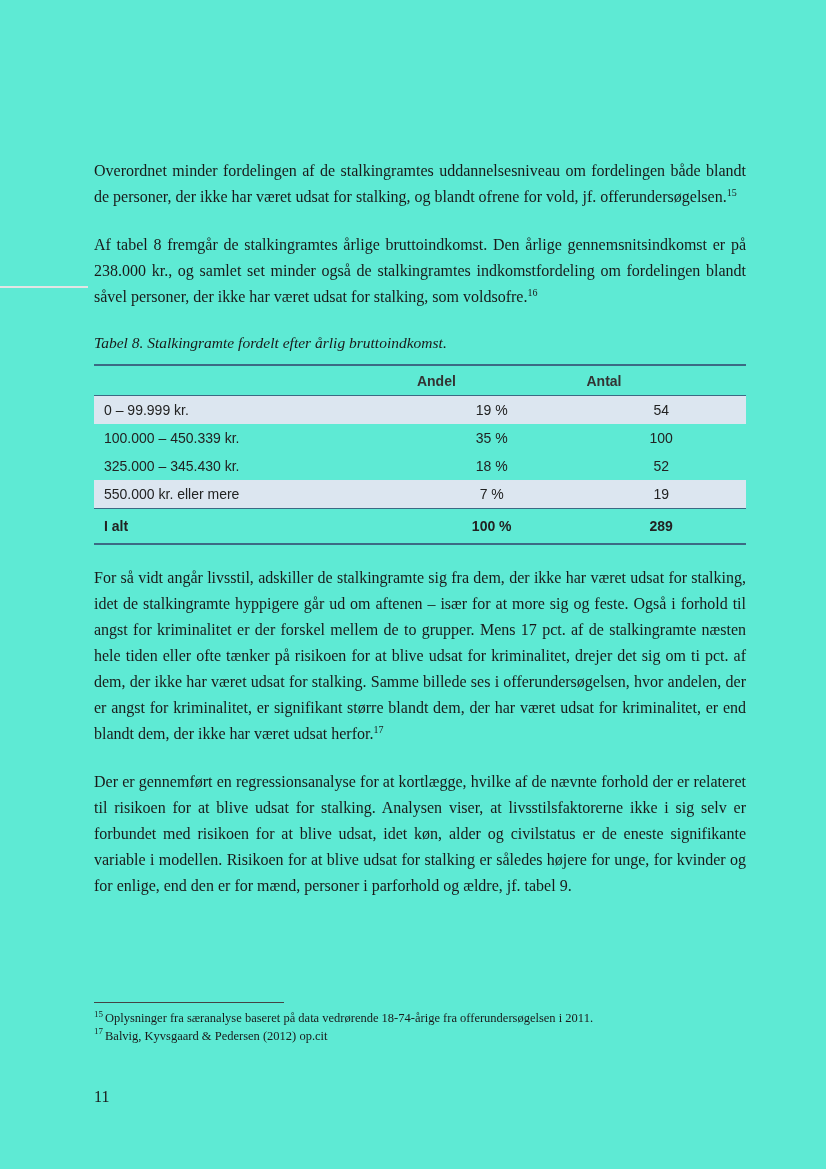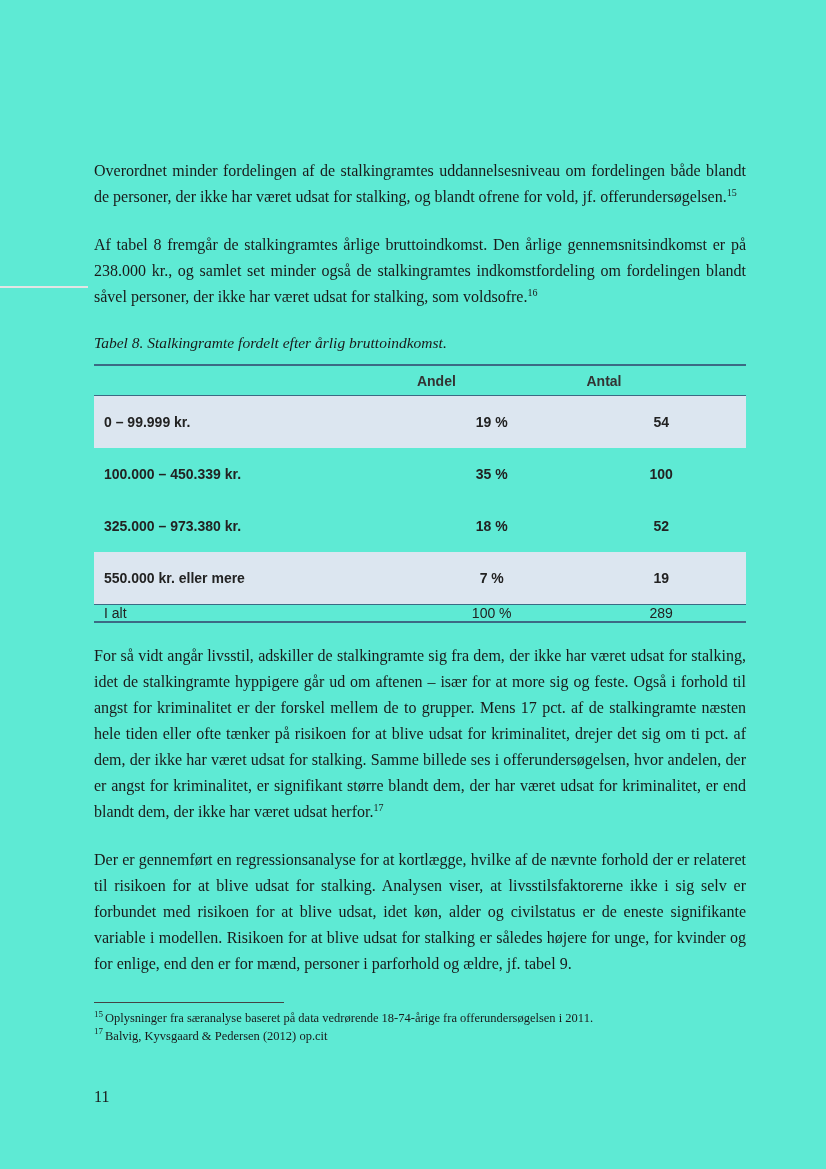--- a/index.html
+++ b/index.html
@@ -50,32 +50,31 @@
     border-top:2px solid var(--table-border);
     margin-bottom:20px;
   }
   table.income th{
     font-weight:bold;
     color:#333;
     padding:7px 10px 6px 10px;
     border-bottom:1px solid var(--table-border);
   }
   table.income td{
-    padding:18px 10px;
-    font-weight:bold;
+    padding:6px 10px;
   }
   table.income .col-label{width:48%;text-align:left;}
   table.income .col-num{width:26%;text-align:left;}
   table.income td.num{text-align:center;}
   table.income tbody tr.shaded{background:var(--row-shade);}
   table.income tfoot td{
-    font-weight:normal;
+    font-weight:bold;
     border-top:1px solid var(--table-border);
     border-bottom:2px solid var(--table-border);
-    padding:0 10px;
+    padding:9px 10px;
   }
   .footnotes{
     position:absolute;left:94px;top:1002px;width:652px;
     font-size:12.5px;
     line-height:17.5px;
   }
   .footnote-rule{
     width:190px;height:0;
     border-top:1px solid #444;
     margin-bottom:7px;
@@ -119,21 +118,21 @@
             <td>0 – 99.999 kr.</td>
             <td class="num">19 %</td>
             <td class="num">54</td>
           </tr>
           <tr>
             <td>100.000 – 450.339 kr.</td>
             <td class="num">35 %</td>
             <td class="num">100</td>
           </tr>
           <tr>
-            <td>325.000 – 973.380 kr.</td>
+            <td>325.000 – 345.430 kr.</td>
             <td class="num">18 %</td>
             <td class="num">52</td>
           </tr>
           <tr class="shaded">
             <td>550.000 kr. eller mere</td>
             <td class="num">7 %</td>
             <td class="num">19</td>
           </tr>
         </tbody>
       <tfoot>

